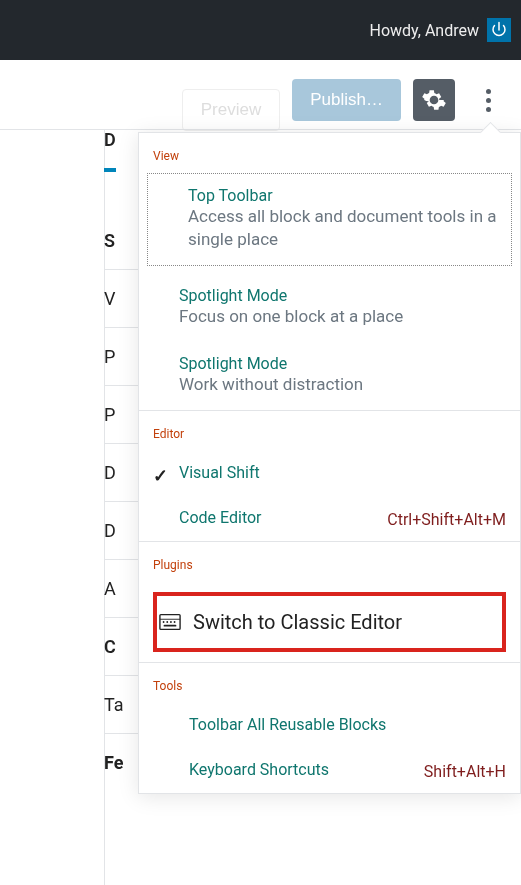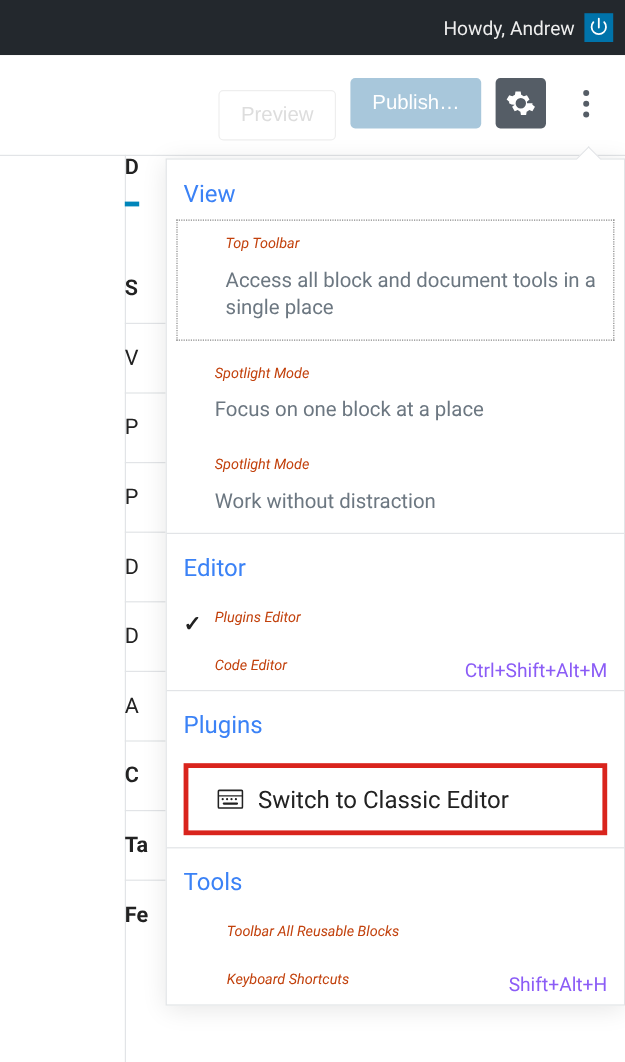--- a/index.html
+++ b/index.html
@@ -5,21 +5,21 @@
   * { box-sizing: border-box; margin: 0; padding: 0; }
   body {
     font-family: -apple-system, BlinkMacSystemFont, "Segoe UI", Roboto, sans-serif;
     width: 521px;
     height: 885px;
     overflow: hidden;
     background: #fff;
     position: relative;
   }
   .admin-bar {
-    height: 46px;
+    height: 60px;
     background: #23282d;
     color: #eee;
     display: flex;
     align-items: center;
     justify-content: flex-end;
     padding: 0 10px;
     font-size: 16px;
   }
   .admin-bar .greeting { margin-right: 8px; }
   .avatar {
@@ -108,68 +108,67 @@
     position: absolute;
     top: -8px;
     right: 22px;
     width: 14px; height: 14px;
     background: #fff;
     border-left: 1px solid #e2e4e7;
     border-top: 1px solid #e2e4e7;
     transform: rotate(45deg);
   }
   .section-label {
-    font-size: 20px;
-    color: #3b82f6;
+    font-size: 12px;
+    color: #c2410c;
     padding: 16px 14px 10px;
   }
   .hover-item {
     border: 1px dotted #888;
     margin: 0 8px 8px;
     padding: 12px 14px 14px 40px;
   }
   .item {
     padding: 12px 14px 14px 40px;
     position: relative;
     cursor: pointer;
   }
   .item .title {
-    font-size: 12px;
-    color: #c2410c;
-    font-style: italic;
+    font-size: 16px;
+    color: #0f766e;
   }
   .item .desc {
     font-size: 17px;
     color: #6c7781;
-    margin-top: 13px;
+    margin-top: 0;
     line-height: 1.35;
   }
   .check {
     position: absolute;
     left: 14px;
     top: 14px;
     font-size: 18px;
     font-weight: bold;
     color: #222;
   }
   .kbd {
     position: absolute;
     right: 14px;
     top: 14px;
     font-size: 16px;
-    color: #8b5cf6;
+    color: #7f1d1d;
   }
   .sep {
     height: 1px;
     background: #e2e4e7;
   }
   .plugin-item {
     margin: 10px 14px;
     border: 4px solid #d9241d;
-    padding: 14px 12px 14px 24px;
+    padding: 14px 12px 14px 2px;
     display: flex;
     align-items: center;
     cursor: pointer;
   }
   .plugin-item svg { width: 22px; height: 18px; stroke: #222; fill: none; margin-right: 12px; flex-shrink:0;}
   .plugin-item .title { font-size: 20px; color: #222; }
   .pad-left { padding-left: 50px; }
   .vsep {
     position:absolute;
     top:129px;
@@ -214,21 +213,21 @@
 <div class="sidebar-behind">
   <span class="tab-d">D</span>
   <div class="row" style="font-weight:600;">S</div>
   <div class="row">V</div>
   <div class="row">P</div>
   <div class="row">P</div>
   <div class="row">D</div>
   <div class="row">D</div>
   <div class="row">A</div>
   <div class="row" style="font-weight:600;">C</div>
-  <div class="row" style="font-weight:700;">Ta</div>
+  <div class="row" style="font-weight:400;">Ta</div>
   <div class="row" style="font-weight:700;">Fe</div>
 </div>
 
 <div class="dropdown">
   <div class="section-label">View</div>
 
   <div class="hover-item item">
     <div class="title">Top Toolbar</div>
     <div class="desc">Access all block and document tools in a single place</div>
   </div>
@@ -239,21 +238,21 @@
   <div class="item">
     <div class="title">Spotlight Mode</div>
     <div class="desc">Work without distraction</div>
   </div>
 
   <div class="sep"></div>
   <div class="section-label">Editor</div>
 
   <div class="item">
     <span class="check">✓</span>
-    <div class="title">Plugins Editor</div>
+    <div class="title">Visual Shift</div>
   </div>
   <div class="item">
     <div class="title">Code Editor</div>
     <span class="kbd">Ctrl+Shift+Alt+M</span>
   </div>
 
   <div class="sep"></div>
   <div class="section-label">Plugins</div>
 
   <div class="plugin-item">

